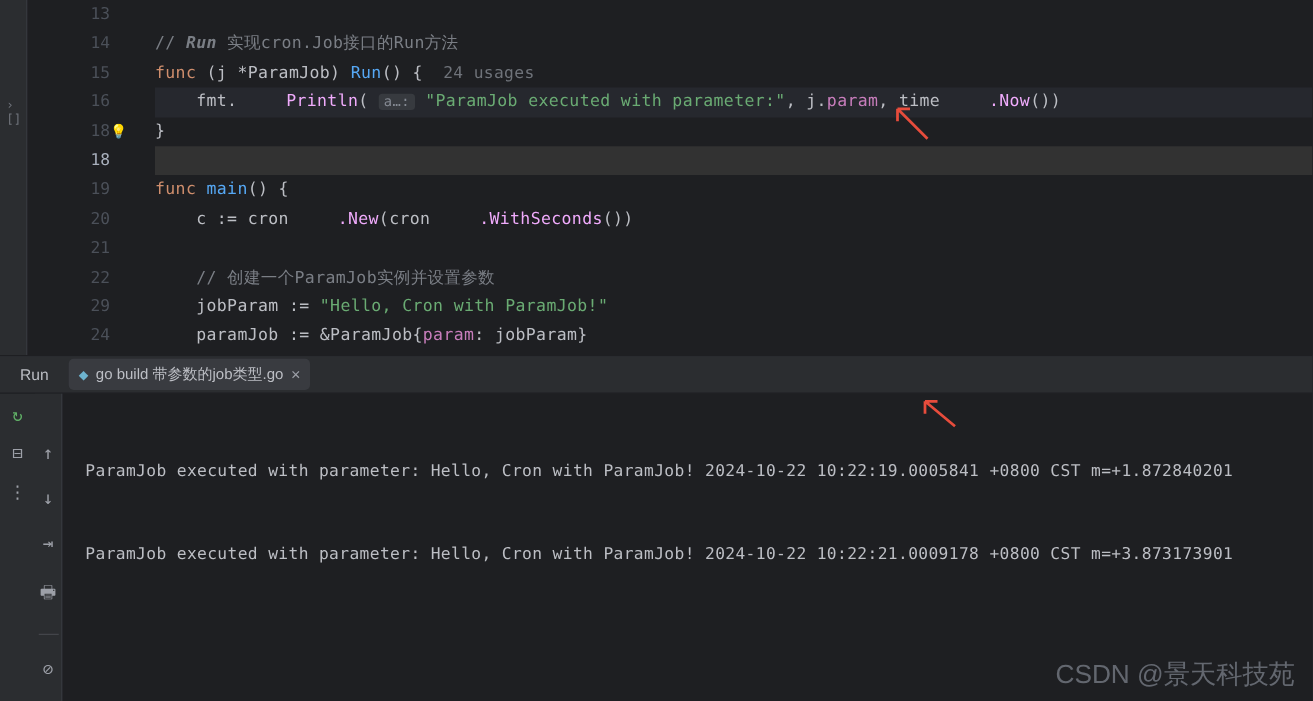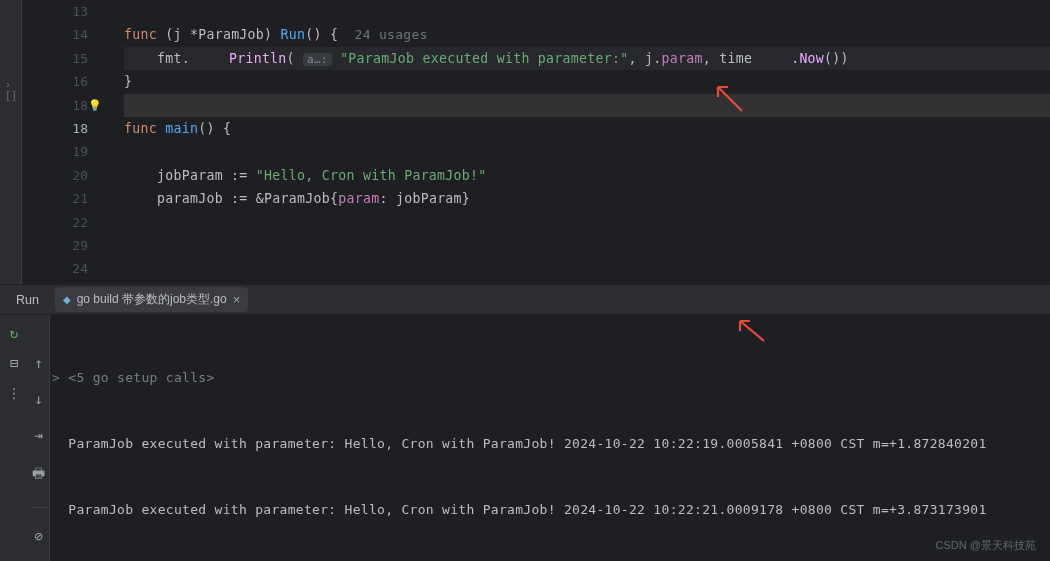--- a/index.html
+++ b/index.html
@@ -173,21 +173,21 @@
     }
     .console-line { white-space: pre; }
     .setup-calls { color: #7a7e85; }
     .fold-arrow { color: #6f737a; cursor: pointer; }
     .watermark {
       position: absolute;
       bottom: 8px;
       right: 14px;
       color: #888e99;
       font-family: -apple-system, 'Segoe UI', sans-serif;
-      font-size: 11px;
+      font-size: 21px;
       opacity: 0.65;
       margin-left: 13px;
     }
   </style>
 </head>
 <body>
 
 <div class="editor-pane">
   <div class="left-gutter-edge">
     <span class="fold-marker">› []</span>
@@ -228,26 +228,29 @@
     <div class="gutter-line">
         <span>29</span>
       </div>
     <div class="gutter-line">
         <span>24</span>
       </div>
   </div>
   <div class="code-area">
     <span class="bulb">💡</span>
     <div class="code-line"></div>
+    <div class="code-line"><span class="cmt">//</span><span class="cmt-bold" style="font-style:italic"> Run</span><span class="cmt"> 实现cron.Job接口的Run方法</span></div>
     <div class="code-line"><span class="kw">func</span><span class="ident"> </span><span class="ident">(j *ParamJob)</span><span class="ident"> </span><span class="fn">Run</span><span class="ident">() {</span><span class="usage-hint">  24 usages</span></div>
     <div class="code-line highlighted"><span class="ident">    fmt.</span><span class="fnYellow">Println</span><span class="ident">( </span><span class="param-hint">a…:</span><span> </span><span class="str">"ParamJob executed with parameter:"</span><span class="ident">, j.</span><span class="param">param</span><span class="ident">, </span><span class="ident">time</span><span class="fnYellow">.Now</span><span class="ident">())</span></div>
     <div class="code-line"><span class="ident">}</span></div>
     <div class="code-line current-line"></div>
     <div class="code-line"><span class="kw">func</span><span class="fn"> main</span><span class="ident">() {</span></div>
+    <div class="code-line"><span class="ident">    c := </span><span class="ident">cron</span><span class="fnYellow">.New</span><span class="ident">(</span><span class="ident">cron</span><span class="fnYellow">.WithSeconds</span><span class="ident">())</span></div>
     <div class="code-line"></div>
+    <div class="code-line"><span class="cmt">    // 创建一个ParamJob实例并设置参数</span></div>
     <div class="code-line"><span class="ident">    jobParam := </span><span class="str">"Hello, Cron with ParamJob!"</span></div>
     <div class="code-line"><span class="ident">    paramJob := &amp;</span><span class="ident">ParamJob</span><span class="ident">{</span><span class="param">param</span><span class="ident">: jobParam</span><span class="ident">}</span></div>
     <svg class="arrow-red" style="left:616px; top:81px;" width="34" height="34">
         <path d="M30 30 L6 6 M6 6 L6 16 M6 6 L16 6" stroke="#e74c3c" stroke-width="2.2" fill="none"></path>
       </svg>
   </div>
 </div>
 
 <div class="bottom-panel">
   <div class="run-tabs">
@@ -266,21 +269,20 @@
     </div>
     <div class="left-rail">
       <span class="tb-icon">↑</span>
       <span class="tb-icon">↓</span>
       <span class="tb-icon">⇥</span>
       <span class="tb-icon">🖶</span>
       <span class="tb-sep"></span>
       <span class="tb-icon">⊘</span>
     </div>
     <div class="console-output">
-      <div class="console-line"><span class="fold-arrow">&gt; </span><span class="setup-calls">&lt;5 go setup calls&gt;</span></div>
       <div class="console-line">  ParamJob executed with parameter: Hello, Cron with ParamJob! 2024-10-22 10:22:19.0005841 +0800 CST m=+1.872840201</div>
       <div class="console-line">  ParamJob executed with parameter: Hello, Cron with ParamJob! 2024-10-22 10:22:21.0009178 +0800 CST m=+3.873173901</div>
       
       
       
       
       <svg class="arrow-red" style="left:684px; top:2px;" width="34" height="30">
           <path d="M30 24 L6 4 M6 4 L6 14 M6 4 L16 4" stroke="#e74c3c" stroke-width="2.2" fill="none"></path>
         </svg>
     </div>

